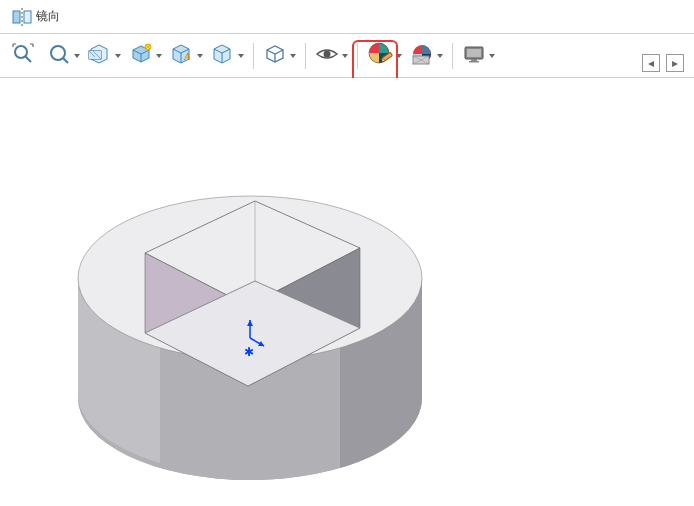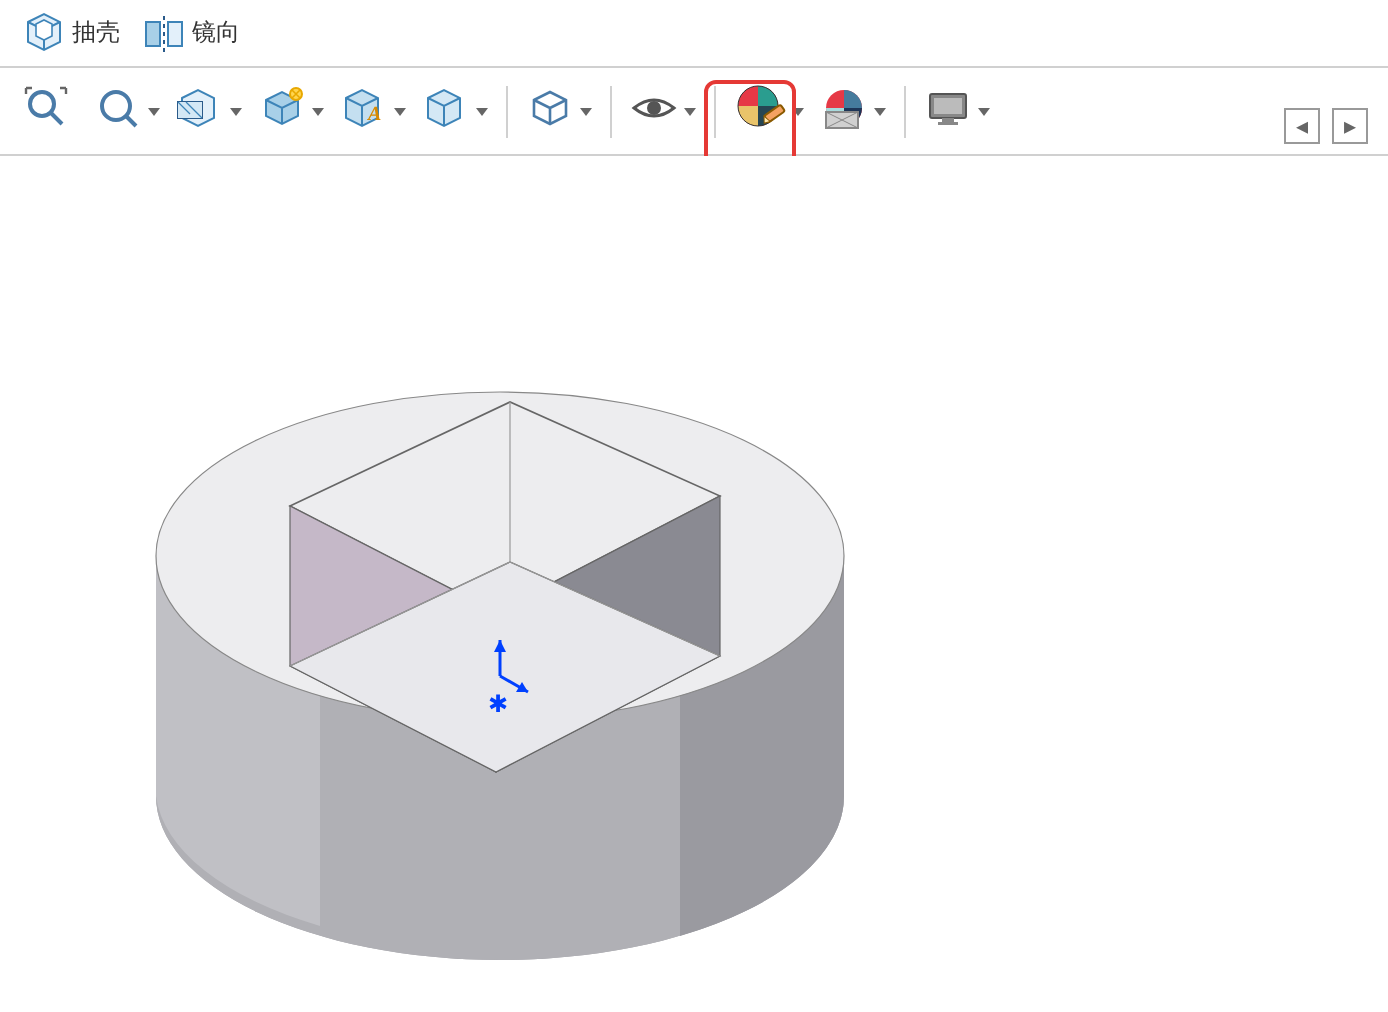--- a/index.html
+++ b/index.html
@@ -103,30 +103,20 @@
     color: #666;
   }
 </style>
 </head>
 <body>
 
 <div class="top-toolbar">
   <div class="top-btn">
     <span class="top-icon">
       <svg width="24" height="24" viewBox="0 0 24 24">
-        <path d="M4 6 L12 2 L20 6 L20 16 L12 20 L4 16 Z" fill="#e3f0fa" stroke="#3d84b8" stroke-width="1"></path>
-        <path d="M4 6 L12 10 L20 6 M12 10 L12 20" stroke="#3d84b8" stroke-width="1" fill="none"></path>
-        <path d="M8 7 L12 5 L16 7 L16 13 L12 15 L8 13 Z" fill="#fff" stroke="#3d84b8" stroke-width="0.8"></path>
-      </svg>
-    </span>
-    <span>抽壳</span>
-  </div>
-  <div class="top-btn">
-    <span class="top-icon">
-      <svg width="24" height="24" viewBox="0 0 24 24">
         <rect x="3" y="6" width="7" height="12" fill="#a8d0e8" stroke="#3d84b8"></rect>
         <rect x="14" y="6" width="7" height="12" fill="#e3f0fa" stroke="#3d84b8"></rect>
         <line x1="12" y1="3" x2="12" y2="21" stroke="#2a5a8a" stroke-width="1" stroke-dasharray="2 2"></line>
       </svg>
     </span>
     <span>镜向</span>
   </div>
 </div>
 
 <div class="main-toolbar">

